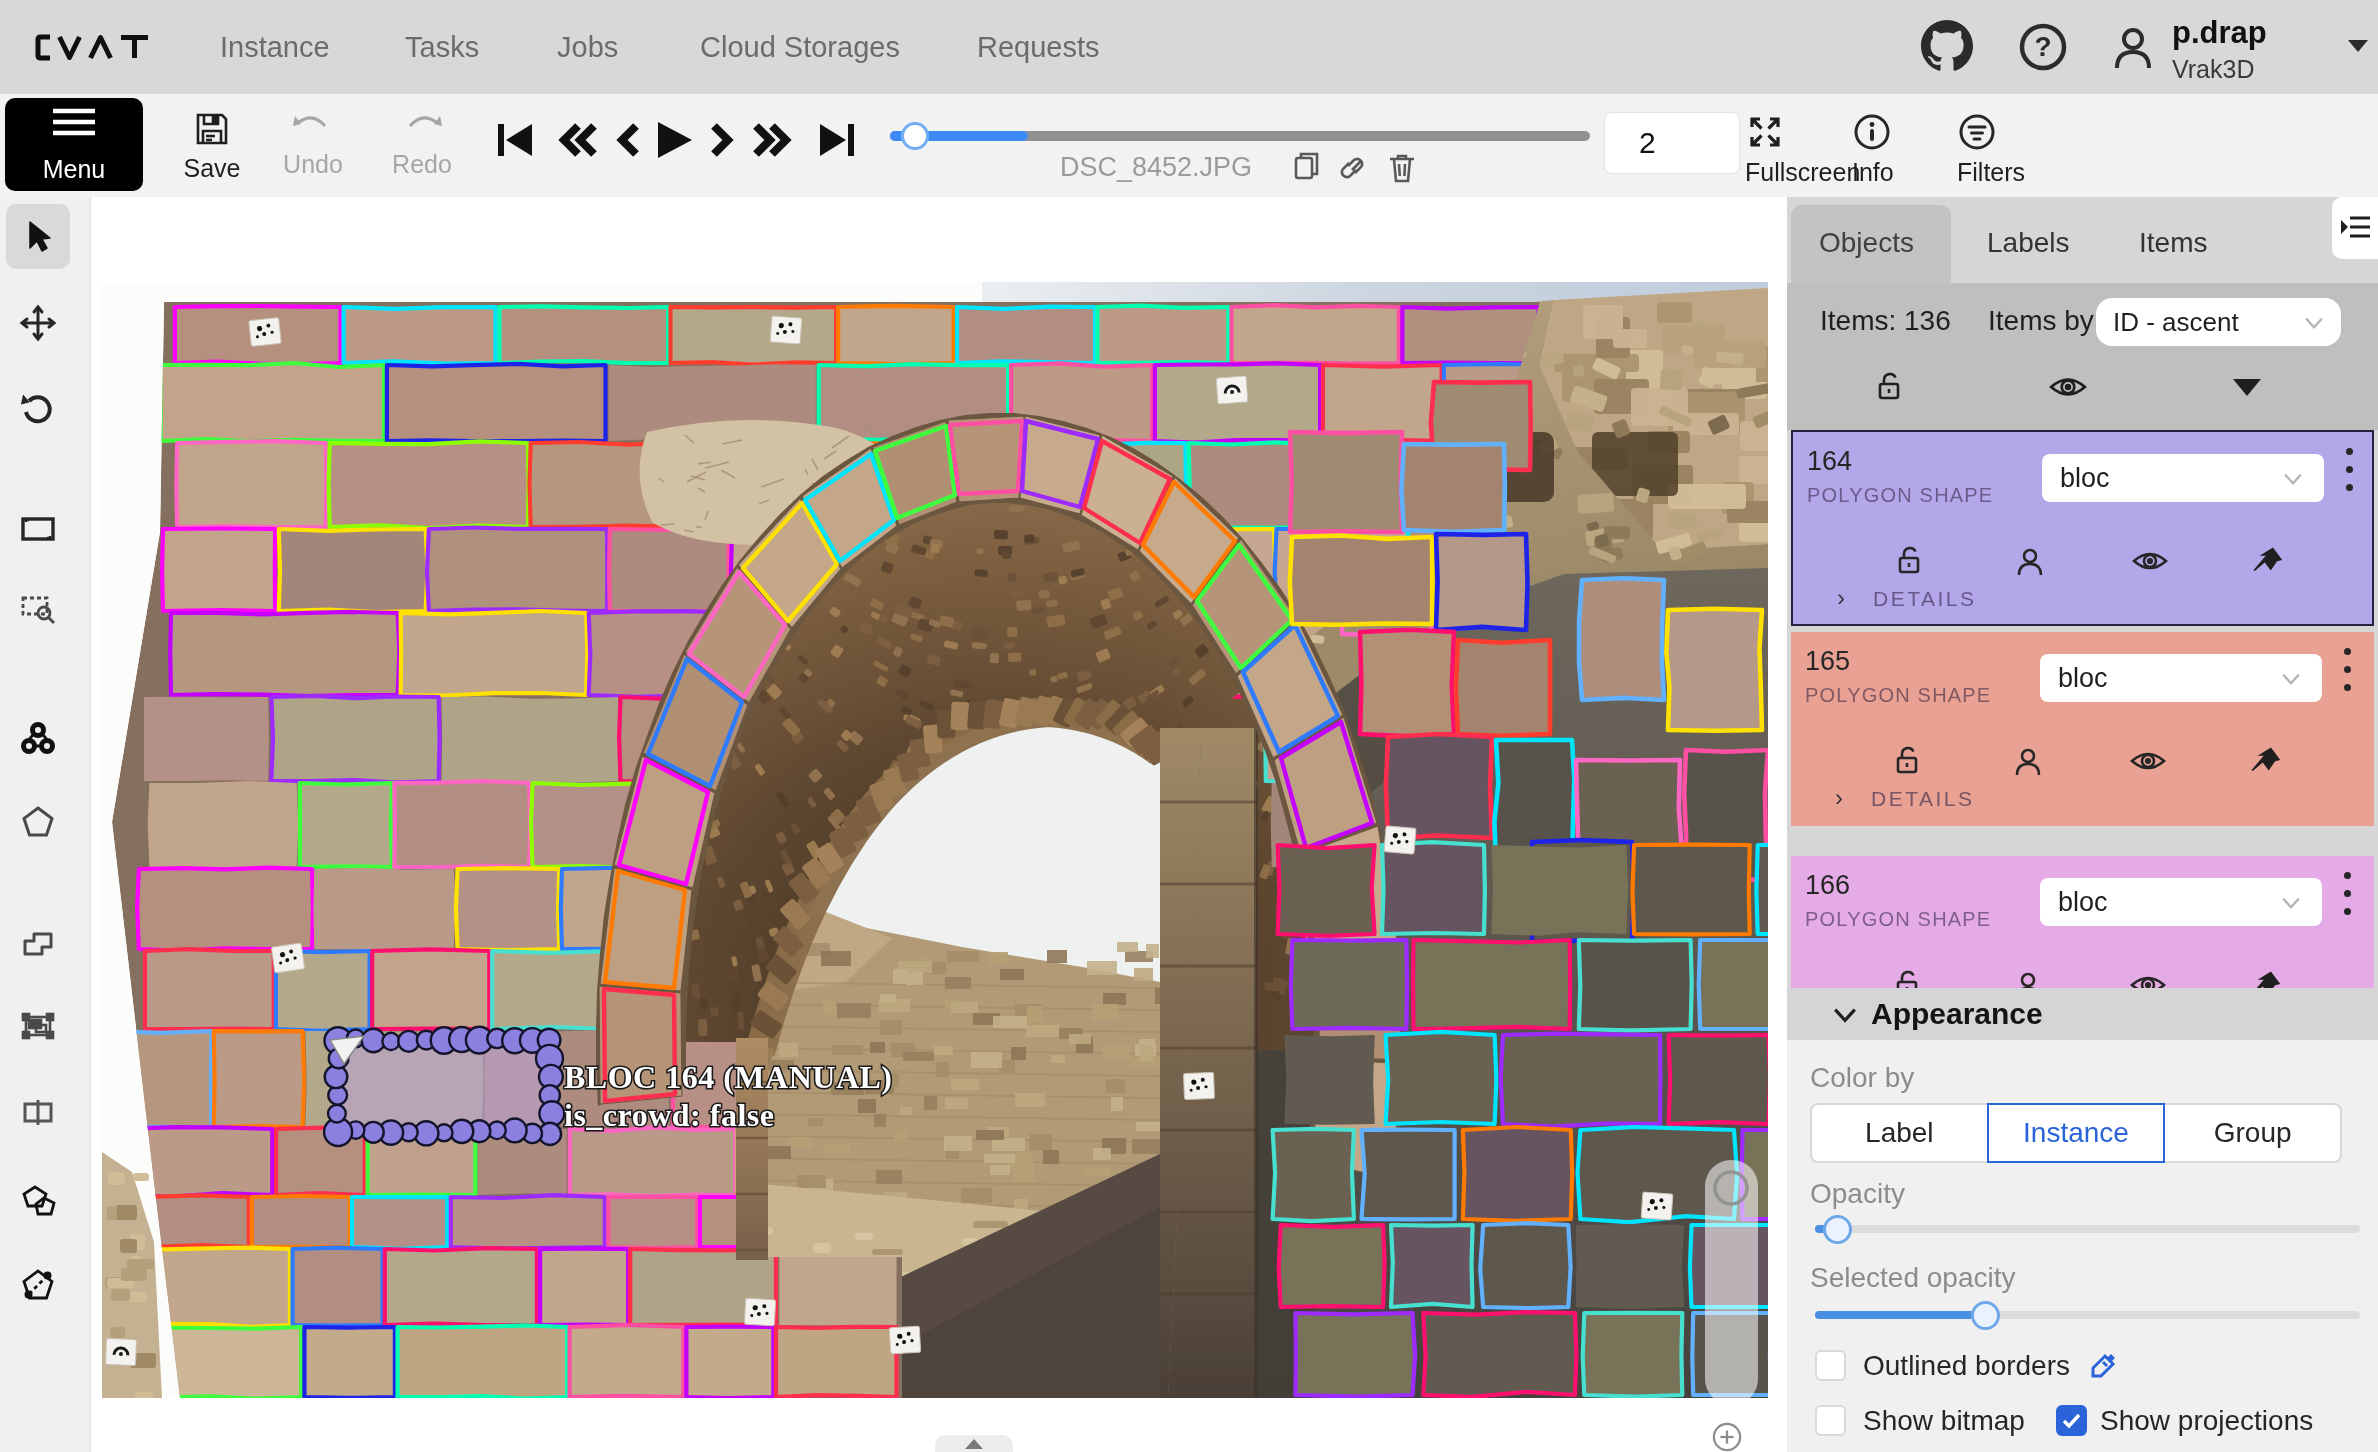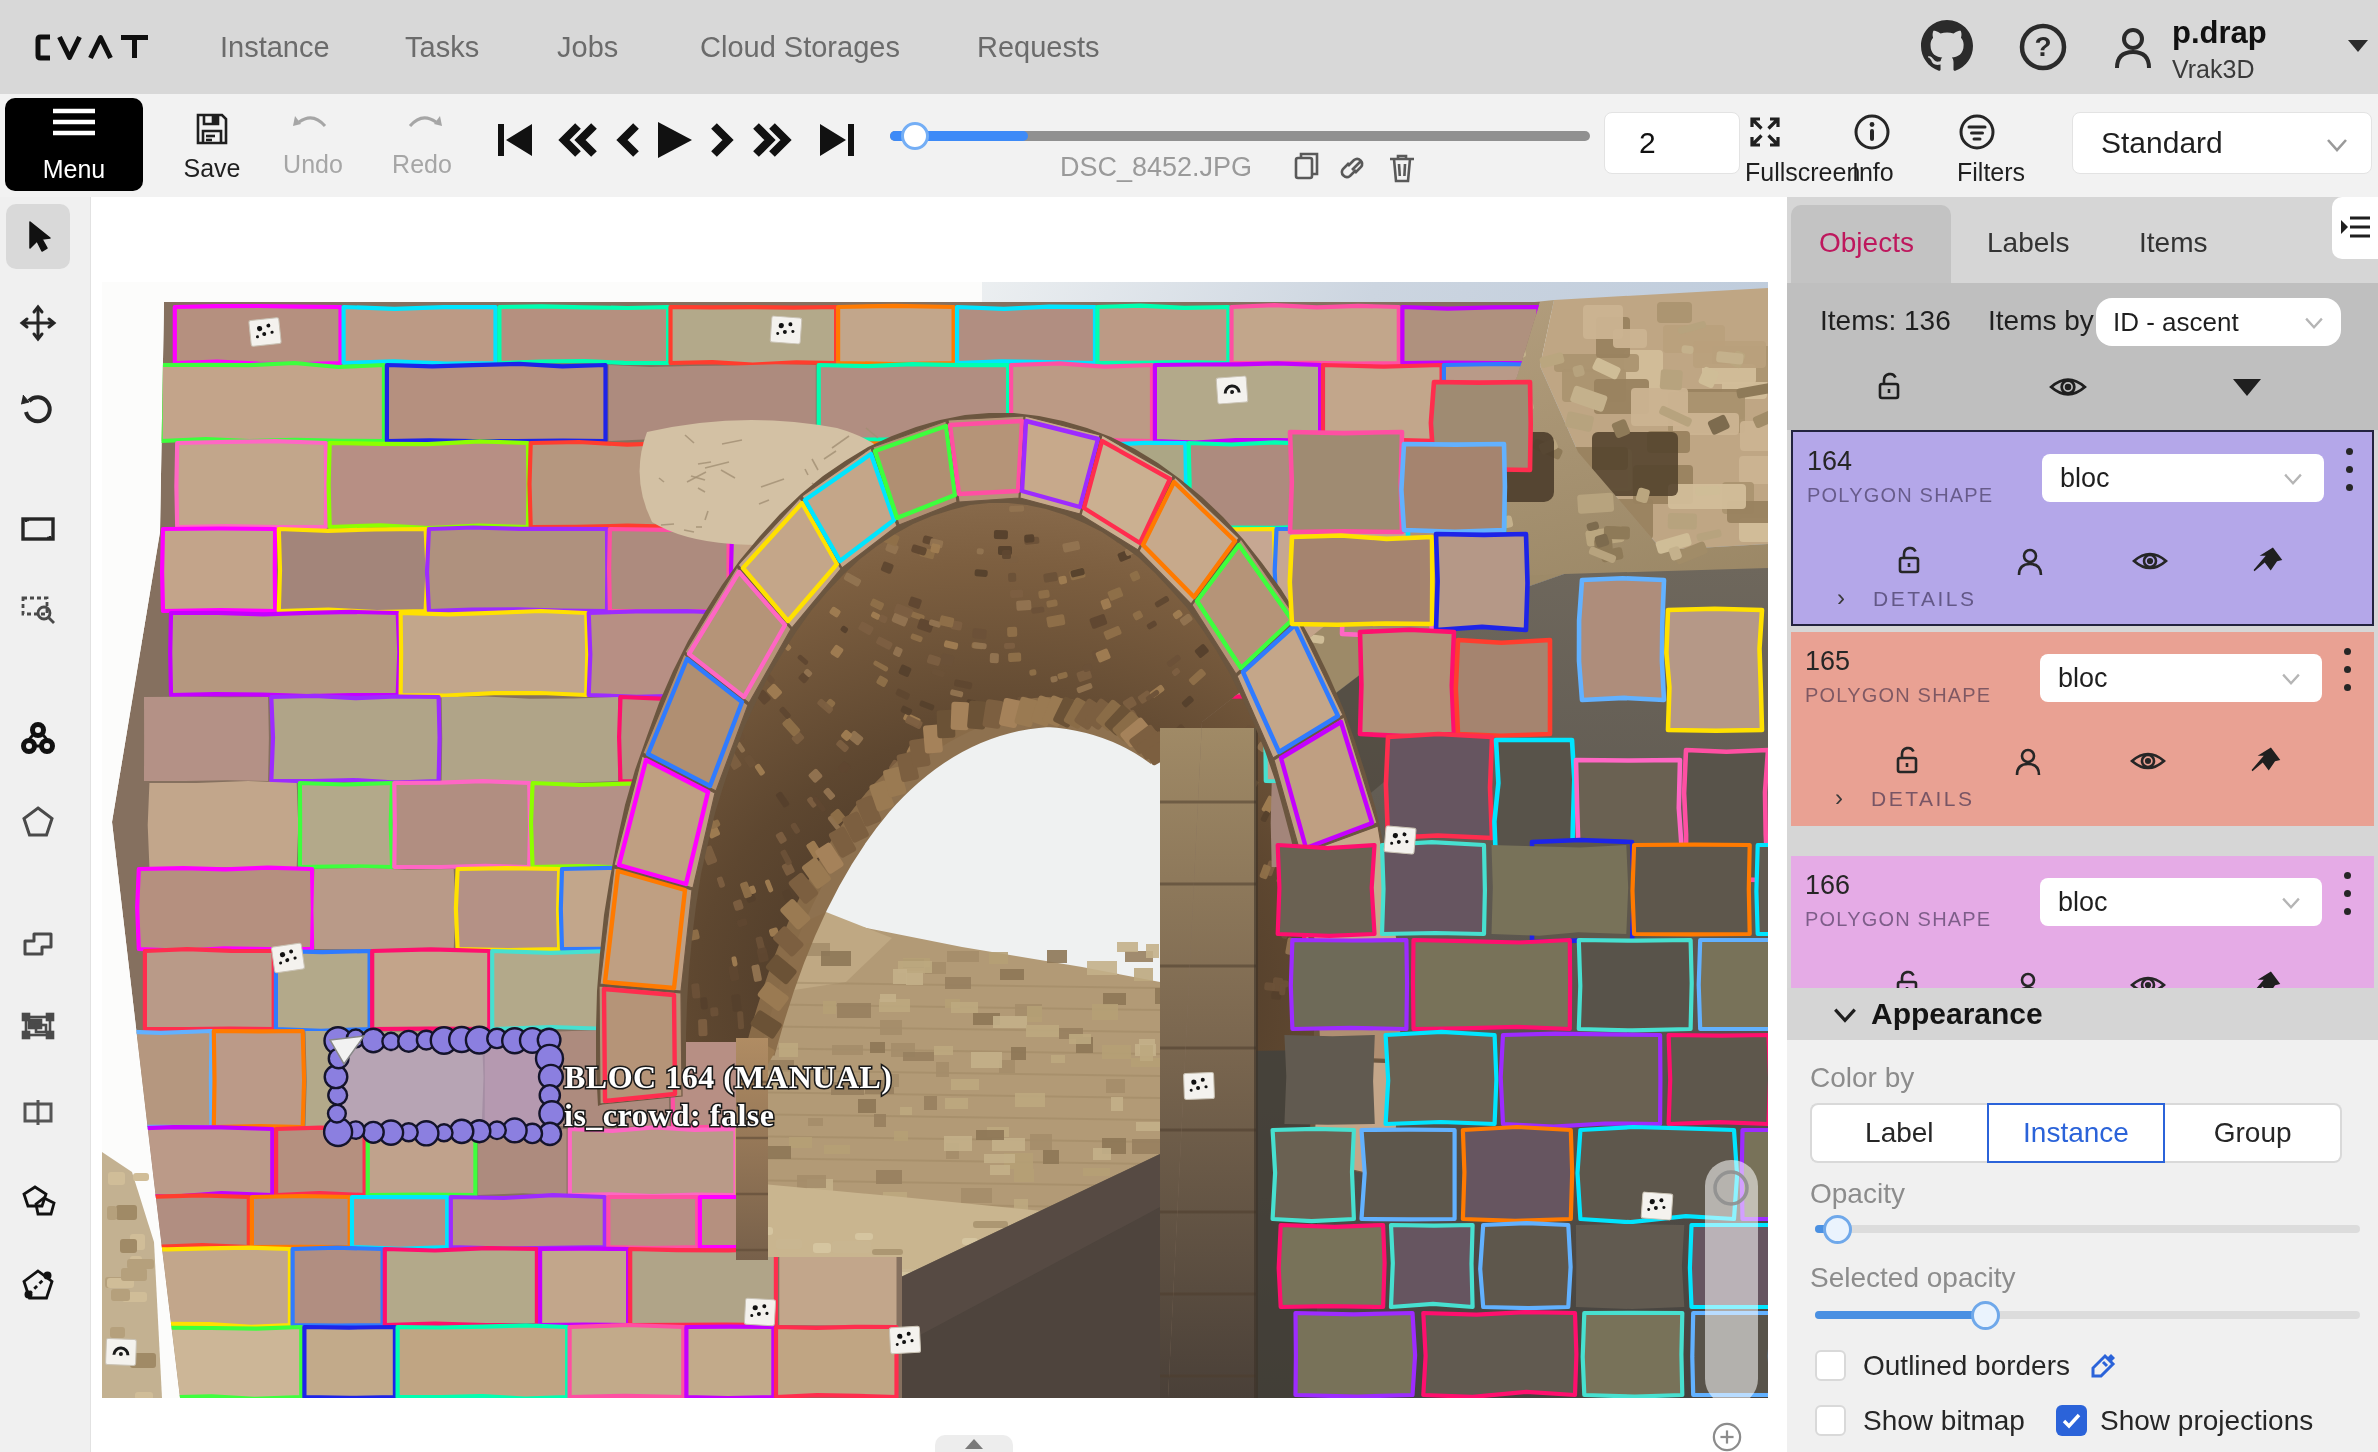--- a/index.html
+++ b/index.html
@@ -120,23 +120,20 @@
         <rect x="18" y="17" width="4" height="12" rx="2" fill="#262626"></rect>
       </svg><div>Info</div></div>
 <div class="tbitem2" style="left:1957px"><svg width="40" height="40" viewBox="0 0 40 40">
         <circle cx="20" cy="20" r="16" fill="none" stroke="#262626" stroke-width="3"></circle>
         <g stroke="#262626" stroke-width="3" stroke-linecap="round">
           <line x1="12" y1="15" x2="28" y2="15"></line>
           <line x1="14.5" y1="21" x2="25.5" y2="21"></line>
           <line x1="17" y1="27" x2="23" y2="27"></line>
         </g>
       </svg><div>Filters</div></div>
-<div style="position:absolute;left:2072px;top:18px;width:300px;height:62px;background:#fff;border-radius:8px;border:1px solid #e3e3e3;box-sizing:border-box;font-size:30px;color:#1f1f1f;display:flex;align-items:center;padding-left:28px">Standard<svg width="24" height="16" viewBox="0 0 24 16" style="position:absolute;right:22px;top:24px">
-        <polyline points="3,3 12,13 21,3" fill="none" stroke="#9a9a9a" stroke-width="2.6"></polyline>
-      </svg></div>
 </div>
 <div class="sidebar">
 <div class="selbox"></div>
 <svg class="tool" style="top:17px" width="44" height="44" viewBox="0 0 44 44">
       <path d="M14 8 L14 34 L21 27 L26 37 L31 34 L26 25 L34 24 Z" fill="#111" stroke="#111" stroke-width="1.5" stroke-linejoin="round"></path>
     </svg>
 <svg class="tool" style="top:104px" width="44" height="44" viewBox="0 0 44 44">
       <g stroke="#262626" stroke-width="3" fill="none" stroke-linecap="round">
         <line x1="22" y1="8" x2="22" y2="36"></line>
         <line x1="8" y1="22" x2="36" y2="22"></line>
@@ -1357,21 +1354,21 @@
         <line x1="9" y1="16" x2="23" y2="16" stroke="#8c8c8c" stroke-width="2.4"></line>
         <line x1="16" y1="9" x2="16" y2="23" stroke="#8c8c8c" stroke-width="2.4"></line>
       </svg></div>
     <div style="position:absolute;left:844px;top:1238px;width:78px;height:17px;background:#ededed;border-radius:10px 10px 0 0">
       <div style="margin:4px auto 0;width:0;height:0;border-left:9px solid transparent;border-right:9px solid transparent;border-bottom:10px solid #7a7a7a"></div>
     </div>
   </div>
 <div class="rpanel">
 <div style="position:absolute;left:0;top:0;width:591px;height:86px;background:#d6d6d6"></div>
 <div style="position:absolute;left:4px;top:8px;width:160px;height:78px;background:#c3c3c3;border-radius:10px 10px 0 0"></div>
-<div style="position:absolute;left:32px;top:30px;font-size:28px;color:#be185d">Objects</div>
+<div style="position:absolute;left:32px;top:30px;font-size:28px;color:#404040">Objects</div>
 <div style="position:absolute;left:200px;top:30px;font-size:28px;color:#333">Labels</div>
 <div style="position:absolute;left:352px;top:30px;font-size:28px;color:#333">Items</div>
 <div style="position:absolute;left:545px;top:0px;width:46px;height:62px;background:#fff;border-radius:10px 0 0 10px">
 <svg width="30" height="26" viewBox="0 0 30 26" style="margin:18px 0 0 8px">
         <g stroke="#1f1f1f" stroke-width="3">
           <line x1="10" y1="3" x2="30" y2="3"></line>
           <line x1="10" y1="12" x2="30" y2="12"></line>
           <line x1="10" y1="21" x2="30" y2="21"></line>
         </g>
         <path d="M1 5 L8 12 L1 19 Z" fill="#1f1f1f"></path>

